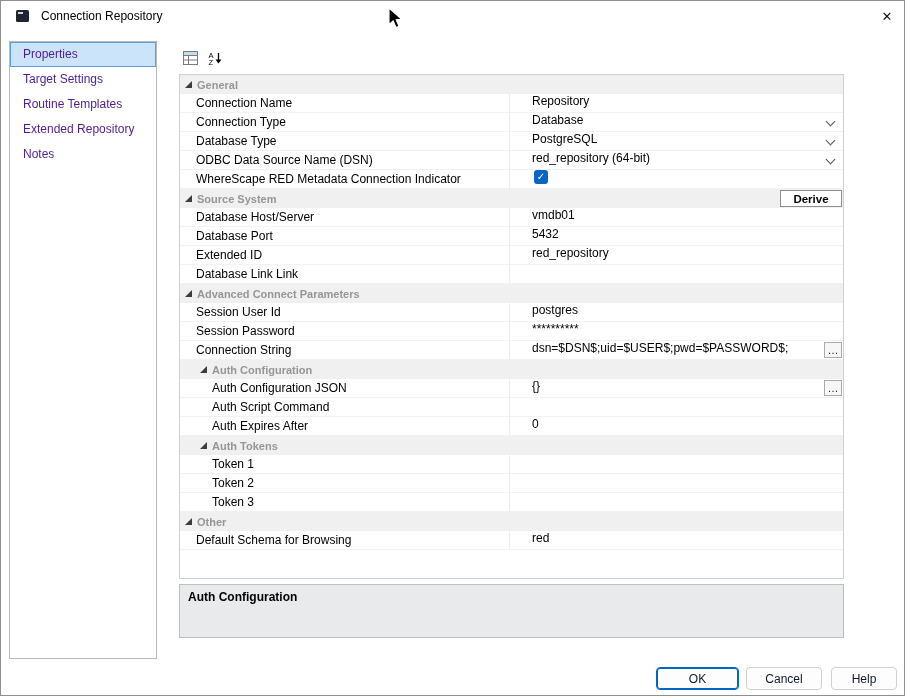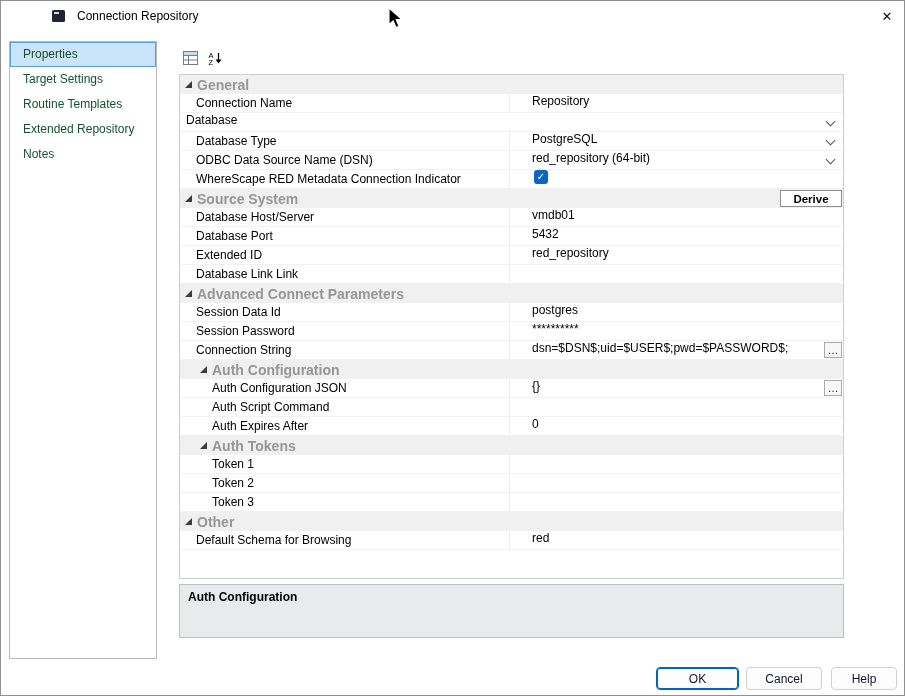--- a/index.html
+++ b/index.html
@@ -4,47 +4,47 @@
 <style>
   * { margin:0; padding:0; box-sizing:border-box;
       font-family:"Liberation Sans","DejaVu Sans",sans-serif; }
   html,body { width:905px; height:696px; overflow:hidden; background:#e8e8e8; }
 
   .dialog { position:relative; width:905px; height:696px; background:#fff;
             border:1px solid #8f8f8f; }
 
   
   .titlebar { position:absolute; left:0; top:0; right:0; height:30px;
-              display:flex; align-items:center; padding-left:8px; background:#fff;margin-left:36px; }
+              display:flex; align-items:center; padding-left:8px; background:#fff; }
   .app-icon { width:16px; height:16px; margin:0 10px 0 6px; flex:0 0 auto; }
   .win-title { font-size:12px; color:#000; }
   .close-btn { margin-left:auto; width:34px; height:28px; border:0; background:transparent;
                font-size:13px; color:#111; cursor:default; }
 
   
   .sidebar { position:absolute; left:8px; top:40px; width:148px; height:618px;
              border:1px solid #b9b9b9; background:#fff; }
   .side-item { height:25px; line-height:23px; padding-left:12px; font-size:12px;
-               color:#14532d; border:1px solid transparent; }
+               color:#4c1d95; border:1px solid transparent; }
   .side-item.selected { background:#cbe4f9; border-color:#5b9fd8; }
 
   
   .toolbar { position:absolute; left:178px; top:46px; display:flex; gap:3px; }
   .tool-btn { width:22px; height:22px; border:1px solid transparent; background:transparent;
               display:flex; align-items:center; justify-content:center; padding:0; }
 
   
   .grid { position:absolute; left:178px; top:73px; width:665px; height:505px;
           border:1px solid #cfcfcf; background:#fff; overflow:hidden; }
   .row { display:flex; height:19px; align-items:center; position:relative; }
   .row.cat { background:#f0f0f0; }
   .tri { width:0; height:0; border-left:7px solid transparent;
          border-bottom:7px solid #3c3c3c; margin-left:5px; flex:0 0 auto; }
   .row.cat.lv1 .tri { margin-left:20px; }
-  .cat-label { font-size:14px; font-weight:bold; color:#969696; margin-left:5px;
+  .cat-label { font-size:11px; font-weight:bold; color:#969696; margin-left:5px;
                white-space:nowrap; }
   .derive { position:absolute; right:1px; top:1px; height:17px; width:62px;
             border:1px solid #8f8f8f; background:#fff; font-size:11.5px; font-weight:600;
             color:#000; padding:0; }
   .row.prop { background:#fff; border-bottom:1px solid #f2f2f2;gap:16px; }
   .cell.name { width:330px; height:100%; display:flex; align-items:center;
                font-size:12px; color:#000; border-right:1px solid #ececec;
                padding-left:16px; white-space:nowrap; overflow:hidden; }
   .cell.name.lv1 { padding-left:32px; }
   .cell.value { flex:1; height:100%; display:flex; 
@@ -126,20 +126,21 @@
           <span class="tri"></span>
           <span class="cat-label">General</span>
         </div>
         <div class="row prop">
           <div class="cell name lv0">Connection Name</div>
           <div class="cell value">
             <span class="vtext">Repository</span>
           </div>
         </div>
         <div class="row prop">
+          <div class="cell name lv0">Connection Type</div>
           <div class="cell value">
             <span class="vtext">Database</span>
             <span class="chev"></span>
           </div>
         </div>
         <div class="row prop">
           <div class="cell name lv0">Database Type</div>
           <div class="cell value">
             <span class="vtext">PostgreSQL</span>
             <span class="chev"></span>
@@ -185,21 +186,21 @@
           <div class="cell name lv0">Database Link Link</div>
           <div class="cell value">
             <span class="vtext"></span>
           </div>
         </div>
         <div class="row cat lv0">
           <span class="tri"></span>
           <span class="cat-label">Advanced Connect Parameters</span>
         </div>
         <div class="row prop">
-          <div class="cell name lv0">Session Data Id</div>
+          <div class="cell name lv0">Session User Id</div>
           <div class="cell value">
             <span class="vtext">postgres</span>
           </div>
         </div>
         <div class="row prop">
           <div class="cell name lv0">Session Password</div>
           <div class="cell value">
             <span class="vtext">**********</span>
           </div>
         </div>

